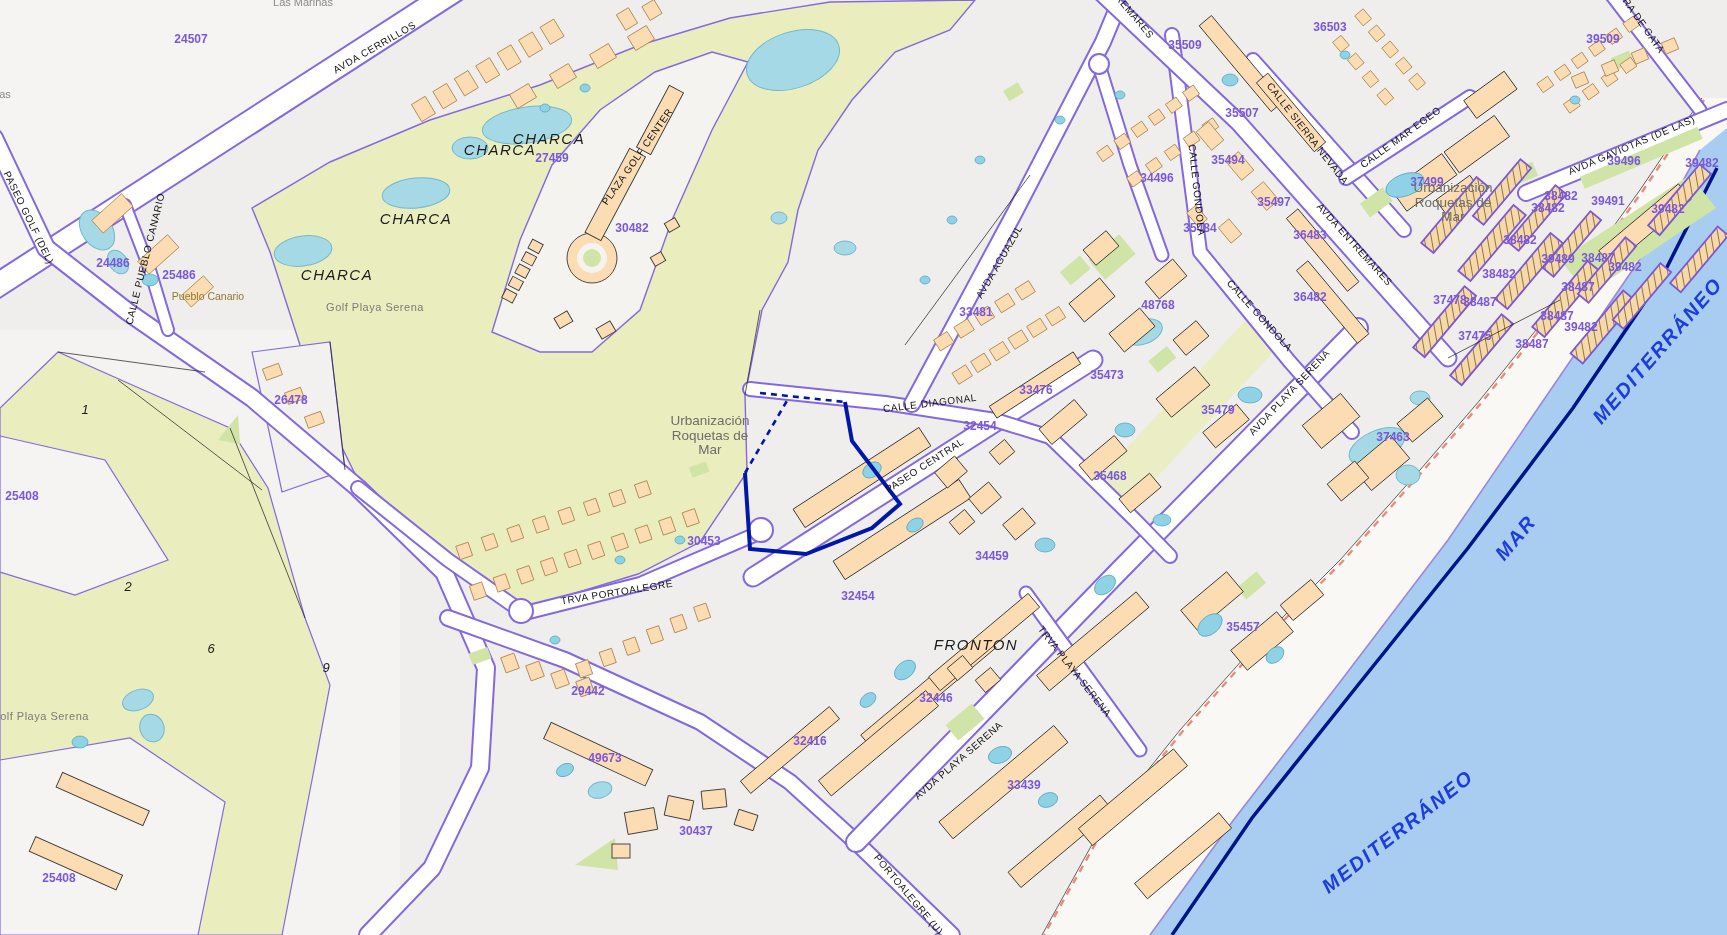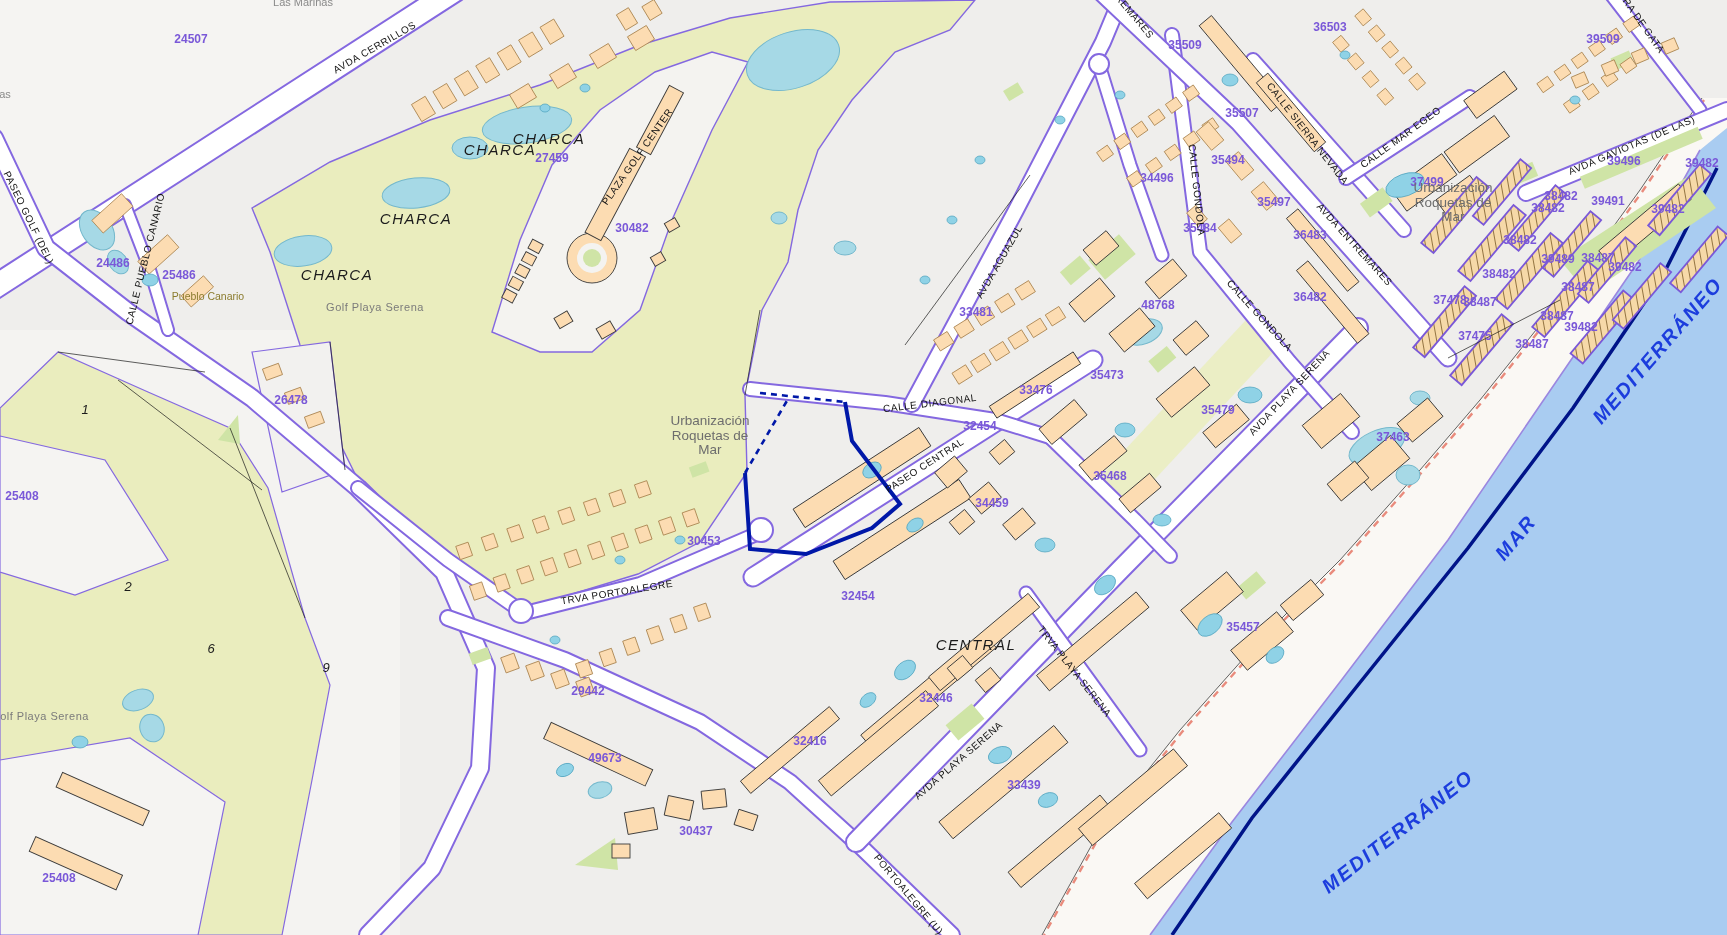--- a/index.html
+++ b/index.html
@@ -584,21 +584,21 @@
       <div class="lbl num" style="left: 588px; top: 691px; transform: translate(-50%, -50%) rotate(0deg);">29442</div>
       <div class="lbl num" style="left: 605px; top: 758px; transform: translate(-50%, -50%) rotate(0deg);">49673</div>
       <div class="lbl num" style="left: 696px; top: 831px; transform: translate(-50%, -50%) rotate(0deg);">30437</div>
       <div class="lbl num" style="left: 980px; top: 426px; transform: translate(-50%, -50%) rotate(0deg);">32454</div>
       <div class="lbl num" style="left: 858px; top: 596px; transform: translate(-50%, -50%) rotate(0deg);">32454</div>
       <div class="lbl num" style="left: 936px; top: 698px; transform: translate(-50%, -50%) rotate(0deg);">32446</div>
       <div class="lbl num" style="left: 810px; top: 741px; transform: translate(-50%, -50%) rotate(0deg);">32416</div>
       <div class="lbl num" style="left: 1024px; top: 785px; transform: translate(-50%, -50%) rotate(0deg);">33439</div>
       <div class="lbl num" style="left: 976px; top: 312px; transform: translate(-50%, -50%) rotate(0deg);">33481</div>
       <div class="lbl num" style="left: 1036px; top: 390px; transform: translate(-50%, -50%) rotate(0deg);">33476</div>
-      <div class="lbl num" style="left: 992px; top: 503px; transform: translate(-50%, -50%) rotate(0deg);">34459</div>
+      <div class="lbl num" style="left: 992px; top: 556px; transform: translate(-50%, -50%) rotate(0deg);">34459</div>
       <div class="lbl num" style="left: 1158px; top: 305px; transform: translate(-50%, -50%) rotate(0deg);">48768</div>
       <div class="lbl num" style="left: 1157px; top: 178px; transform: translate(-50%, -50%) rotate(0deg);">34496</div>
       <div class="lbl num" style="left: 1228px; top: 160px; transform: translate(-50%, -50%) rotate(0deg);">35494</div>
       <div class="lbl num" style="left: 1274px; top: 202px; transform: translate(-50%, -50%) rotate(0deg);">35497</div>
       <div class="lbl num" style="left: 1200px; top: 228px; transform: translate(-50%, -50%) rotate(0deg);">35484</div>
       <div class="lbl num" style="left: 1242px; top: 113px; transform: translate(-50%, -50%) rotate(0deg);">35507</div>
       <div class="lbl num" style="left: 1185px; top: 45px; transform: translate(-50%, -50%) rotate(0deg);">35509</div>
       <div class="lbl num" style="left: 1330px; top: 27px; transform: translate(-50%, -50%) rotate(0deg);">36503</div>
       <div class="lbl num" style="left: 1310px; top: 235px; transform: translate(-50%, -50%) rotate(0deg);">36483</div>
       <div class="lbl num" style="left: 1310px; top: 297px; transform: translate(-50%, -50%) rotate(0deg);">36482</div>
@@ -648,21 +648,21 @@
       <div class="lbl street" style="left: 1643px; top: 26px; transform: translate(-50%, -50%) rotate(55deg);">RA DE GATA</div>
       <div class="lbl street" style="left: 1632px; top: 146px; transform: translate(-50%, -50%) rotate(-23deg);">AVDA GAVIOTAS (DE LAS)</div>
       <div class="lbl street" style="left: 1290px; top: 393px; transform: translate(-50%, -50%) rotate(-47deg);">AVDA PLAYA SERENA</div>
       <div class="lbl street" style="left: 959px; top: 761px; transform: translate(-50%, -50%) rotate(-41deg);">AVDA PLAYA SERENA</div>
       <div class="lbl street" style="left: 1074px; top: 672px; transform: translate(-50%, -50%) rotate(52deg);">TRVA PLAYA SERENA</div>
       <div class="lbl street" style="left: 908px; top: 895px; transform: translate(-50%, -50%) rotate(50deg);">PORTOALEGRE (U)</div>
       <div class="lbl charca" style="left: 500px; top: 150px; transform: translate(-50%, -50%) rotate(0deg);">CHARCA</div>
       <div class="lbl charca" style="left: 549px; top: 139px; transform: translate(-50%, -50%) rotate(0deg);">CHARCA</div>
       <div class="lbl charca" style="left: 416px; top: 219px; transform: translate(-50%, -50%) rotate(0deg);">CHARCA</div>
       <div class="lbl charca" style="left: 337px; top: 275px; transform: translate(-50%, -50%) rotate(0deg);">CHARCA</div>
-      <div class="lbl charca" style="left: 976px; top: 645px; transform: translate(-50%, -50%) rotate(0deg);">CENTRAL</div>
+      <div class="lbl charca" style="left: 976px; top: 645px; transform: translate(-50%, -50%) rotate(0deg);">FRONTON</div>
       <div class="lbl small-place" style="left: 375px; top: 308px; transform: translate(-50%, -50%) rotate(0deg);">Golf Playa Serena</div>
       <div class="lbl small-place" style="left: 40px; top: 717px; transform: translate(-50%, -50%) rotate(0deg);">Golf Playa Serena</div>
       <div class="lbl poi" style="left: 208px; top: 297px; transform: translate(-50%, -50%) rotate(0deg);">Pueblo Canario</div>
       <div class="lbl place" style="left: 710px; top: 436px; transform: translate(-50%, -50%) rotate(0deg);">Urbanización
 Roquetas de
 Mar</div>
       <div class="lbl place" style="left: 1453px; top: 203px; transform: translate(-50%, -50%) rotate(0deg);">Urbanización
 Roquetas de
 Mar</div>
       <div class="lbl water" style="left: 1516px; top: 538px; transform: translate(-50%, -50%) rotate(-50deg);">MAR</div>

